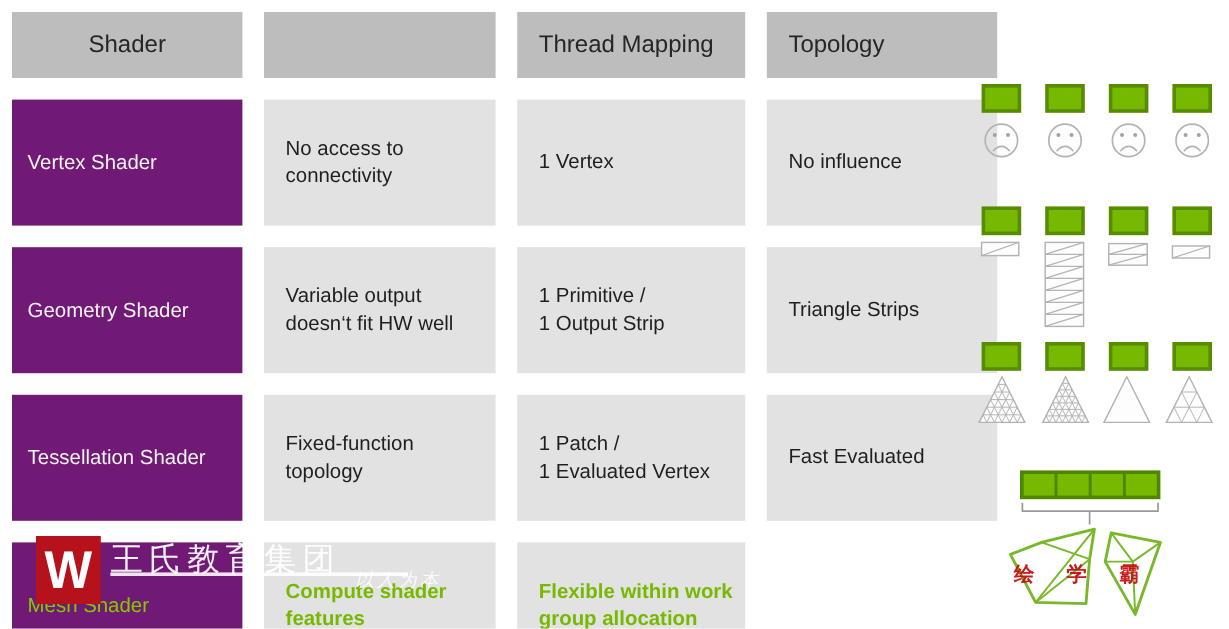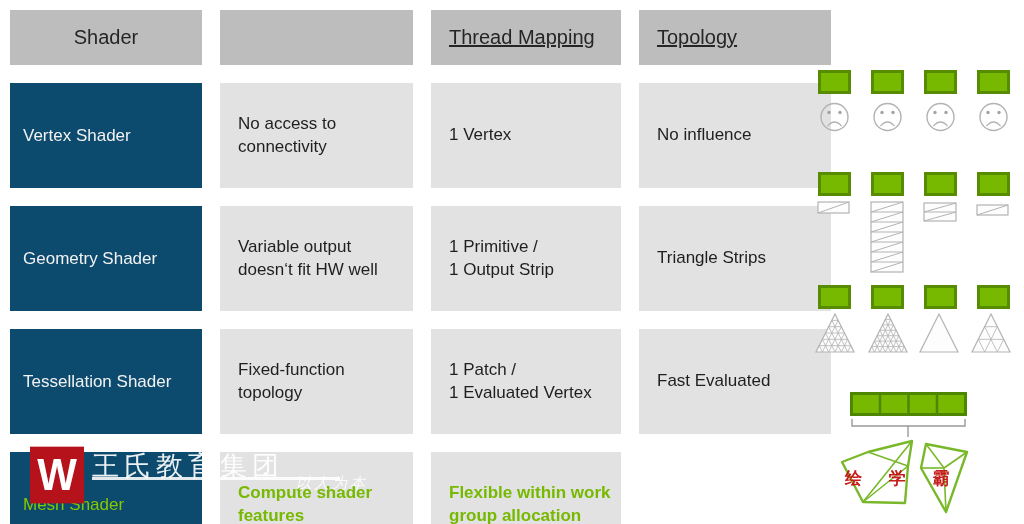--- a/index.html
+++ b/index.html
@@ -6,22 +6,22 @@
   .canvas{position:relative;width:1024px;height:524px;overflow:hidden;
           font-family:"Liberation Sans",sans-serif;background:#fff;}
 
   
   .shader-table{position:absolute;left:10px;top:10px;z-index:1;
     display:grid;grid-template-columns:192px 193px 190px 192px;
     grid-template-rows:55px 105px 105px 105px 105px;gap:18px;}
   .hcell{background:#bdbdbd;color:#262626;font-size:20px;
     display:flex;align-items:center;}
   .hcell.center{justify-content:center;}
-  .hcell.pad{padding-left:18px;text-decoration:underline;}
-  .labelcell{background:#0c4a6e;color:#f2f2f2;font-size:17px;
+  .hcell.pad{padding-left:18px;}
+  .labelcell{background:#701a75;color:#f2f2f2;font-size:17px;
     display:flex;align-items:center;padding-left:13px;}
   .bodycell{background:#e2e2e2;color:#1f1f1f;font-size:17px;line-height:1.32;
     display:flex;align-items:center;padding-left:18px;padding-right:6px;}
   .bodycell span{white-space:pre-line;}
 
   
   #gfx{position:absolute;left:0;top:0;z-index:2;pointer-events:none;}
 
   
   .wm{position:absolute;z-index:3;pointer-events:none;}

